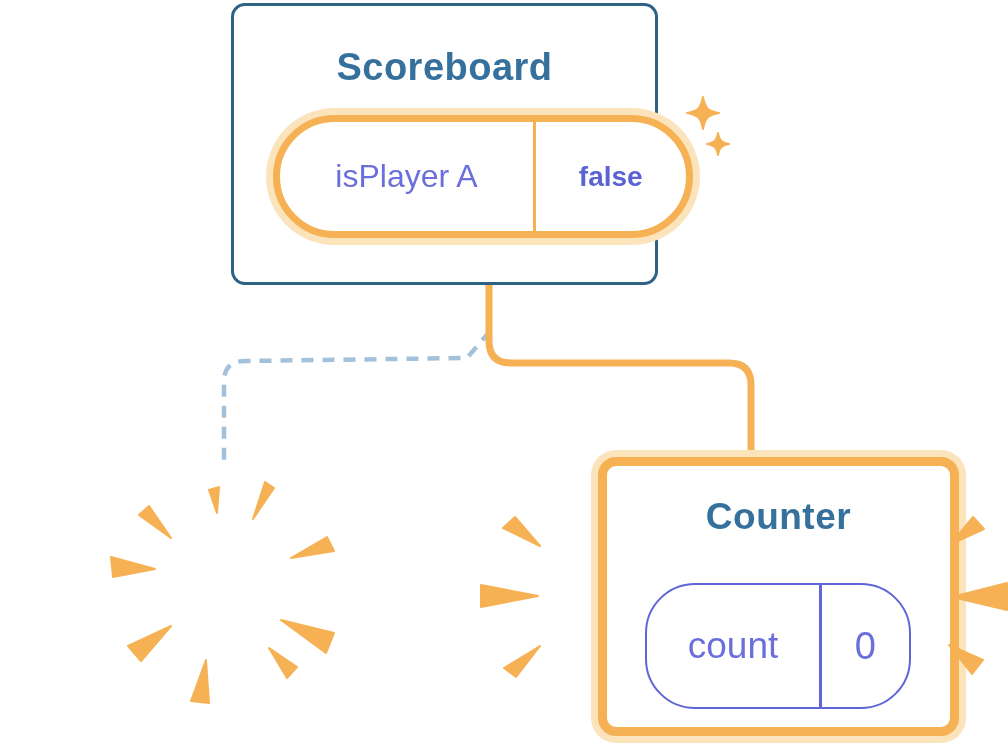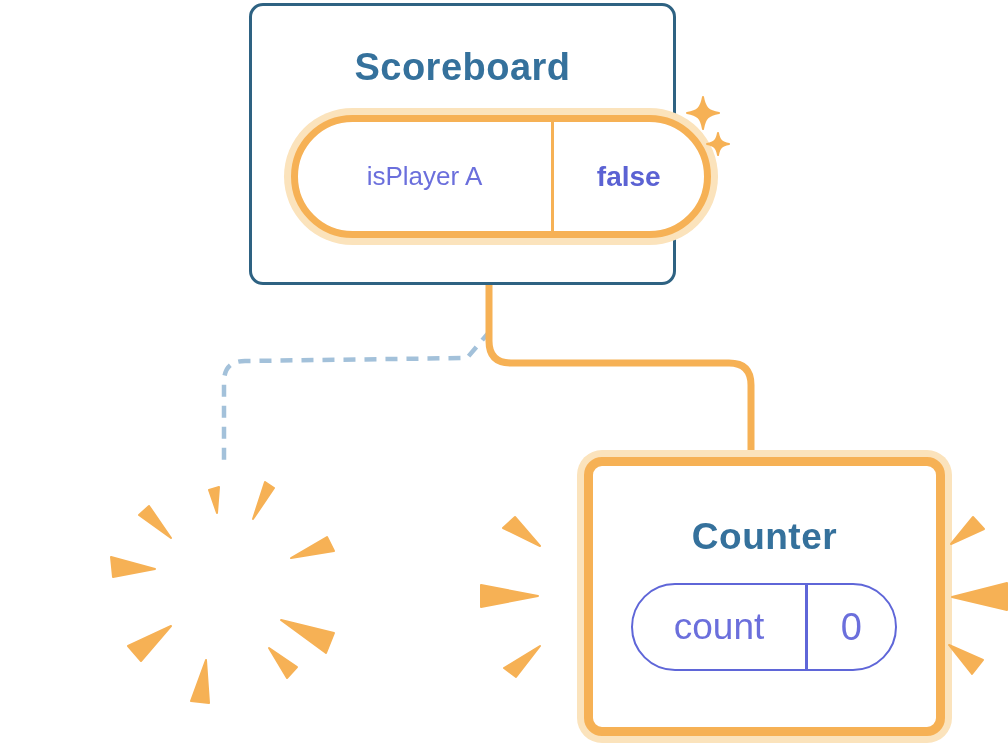--- a/index.html
+++ b/index.html
@@ -24,31 +24,31 @@
     left:128px;top:455px;width:242px;height:234px;
     background:var(--card_bg);
     border-radius:16px;
     transform:rotate(11deg);
     transform-origin:top left;
   }
 
   
   .card{position:absolute;z-index:3;background:var(--card_bg);box-sizing:border-box;}
   .card.scoreboard{
-    left:249px;top:3px;width:427px;height:282px;
+    left:231px;top:3px;width:427px;height:282px;
     border:3px solid var(--card_border_blue);
     border-radius:14px;
     padding-top:42px;
   }
   .card.counter{
-    left:584px;top:457px;width:361px;height:279px;
+    left:598px;top:457px;width:361px;height:279px;
     border:9px solid var(--accent_orange);
     border-radius:18px;
     box-shadow:0 0 0 7px var(--glow_orange);
-    padding-top:52px;
+    padding-top:32px;
   }
   .card-title{
     text-align:center;
     color:var(--title_blue);
     font-weight:600;
     line-height:1;
     letter-spacing:0.5px;
   }
   .scoreboard .card-title{font-size:38px;}
   .counter .card-title{font-size:37px;}
@@ -57,26 +57,26 @@
   .state-pill{
     position:absolute;left:39px;top:109px;width:420px;height:123px;
     box-sizing:border-box;
     border:7px solid var(--accent_orange);
     border-radius:62px;
     box-shadow:0 0 0 7px var(--glow_orange);
     display:flex;align-items:stretch;overflow:hidden;
     background:var(--card_bg);
   }
   .state-pill .seg{display:flex;align-items:center;justify-content:center;line-height:109px;}
-  .state-pill .seg.label{width:253px;font-size:26px;color:var(--state_purple);}
+  .state-pill .seg.label{width:253px;font-size:32px;color:var(--state_purple);}
   .state-pill .seg.value{flex:1;font-size:28px;font-weight:700;color:var(--state_value_purple);}
   .state-pill .divider{width:2.5px;background:var(--accent_orange);}
 
   .count-pill{
-    position:absolute;left:38px;top:117px;width:266px;height:88px;
+    position:absolute;left:38px;top:117px;width:266px;height:126px;
     box-sizing:border-box;
     border:2.5px solid var(--pill_border_purple);
     border-radius:50px;
     display:flex;align-items:stretch;overflow:hidden;
     background:var(--card_bg);
   }
   .count-pill .seg{display:flex;align-items:center;justify-content:center;line-height:94px;}
   .count-pill .seg.label{width:172px;font-size:37px;color:var(--state_purple);}
   .count-pill .seg.value{flex:1;font-size:38px;color:var(--state_purple);}
   .count-pill .divider{width:2.5px;background:var(--pill_border_purple);}

